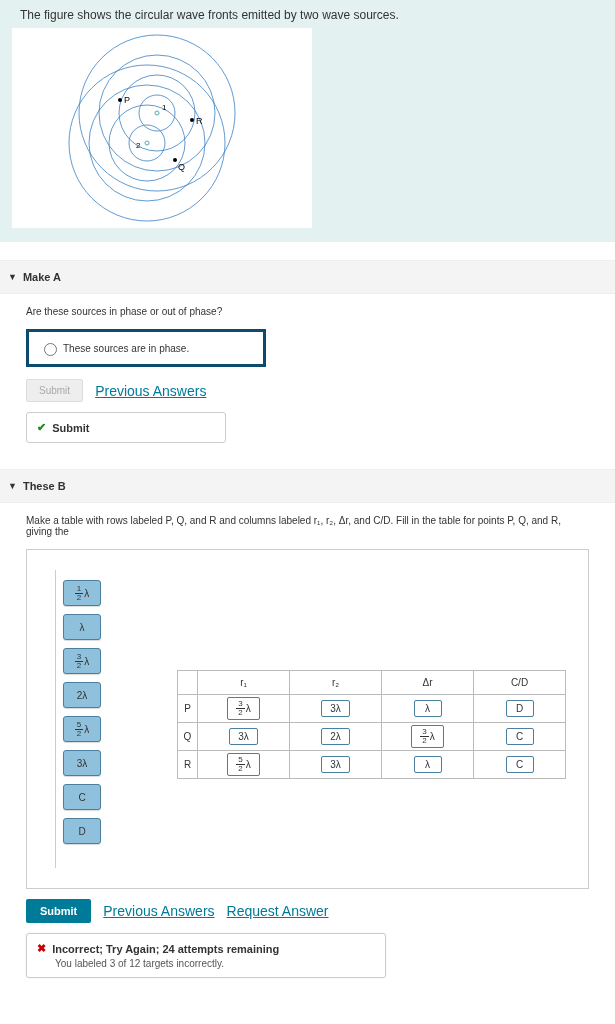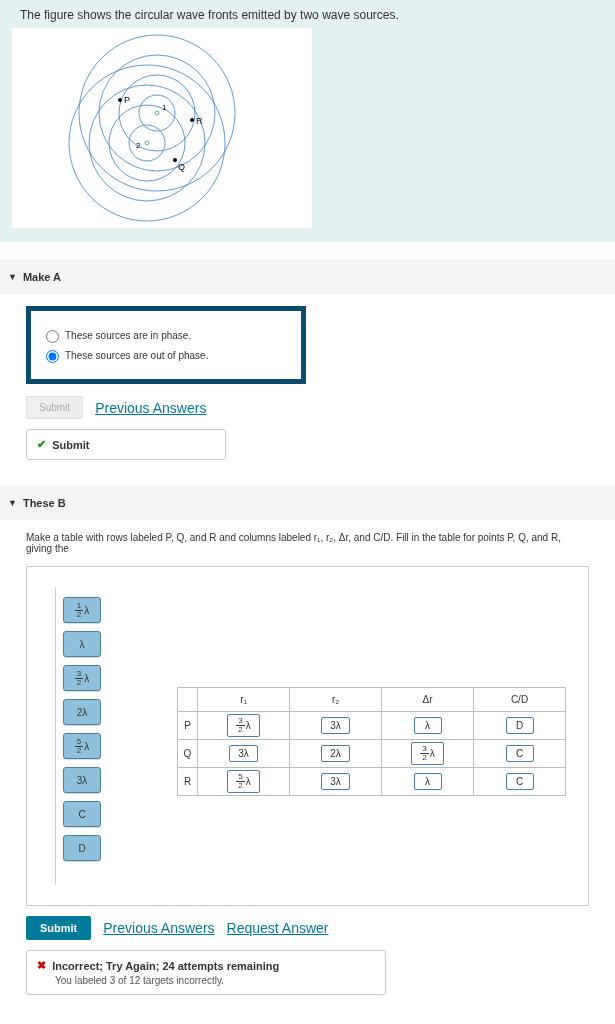--- a/index.html
+++ b/index.html
@@ -23,21 +23,21 @@
     margin-top: 18px;
   }
   .part-header .tri { font-size: 9px; margin-right: 6px; color: #333; }
   .part-header .title { font-weight: bold; font-size: 11px; }
 
   .part-body { padding: 12px 26px 8px; }
 
   .question { font-size: 10px; margin-bottom: 12px; }
   .instruct { font-size: 10px; margin-bottom: 12px; }
 
-  .radio-box { border: 5px solid #0c4a6e; padding: 12px 10px; width: 280px; margin-bottom: 12px; }
+  .radio-box { border: 3px solid #0c4a6e; padding: 4px 10px; width: 240px; margin-bottom: 12px; }
   .radio-row { display: flex; align-items: center; font-size: 10px; margin: 4px 0; }
   .radio-row input { margin-right: 6px; }
 
   .action-row { display: flex; align-items: center; gap: 12px; margin: 10px 0; }
   .btn-disabled {
     background: #eee; color: #aaa; border: 1px solid #ddd;
     padding: 5px 12px; font-size: 10px; border-radius: 2px; cursor: default;
   }
   .btn-submit {
     background: #007a99; color: #fff; border: none;
@@ -124,28 +124,25 @@
       <text x="124" y="120" font-size="8">2</text>
     </svg>
   </div>
 </div>
 
 <div class="part-header">
   <span class="tri">▼</span>
   <span class="title">Make A</span>
 </div>
 <div class="part-body">
+  <div class="question">Are these sources in phase or out of phase?</div>
   <div class="radio-box">
     <label class="radio-row">
       <input type="radio" name="phase" style="">
       <span>These sources are in phase.</span>
-    </label>
-    <label class="radio-row">
-      <input type="radio" name="phase" checked="" style="">
-      <span>These sources are out of phase.</span>
     </label>
   </div>
   <div class="action-row">
     <button class="btn-disabled" disabled="">Submit</button>
     <span class="link">Previous Answers</span>
   </div>
   <div class="status-box correct">
     <span class="tick">✔</span>
     <b>Submit</b>
   </div>

